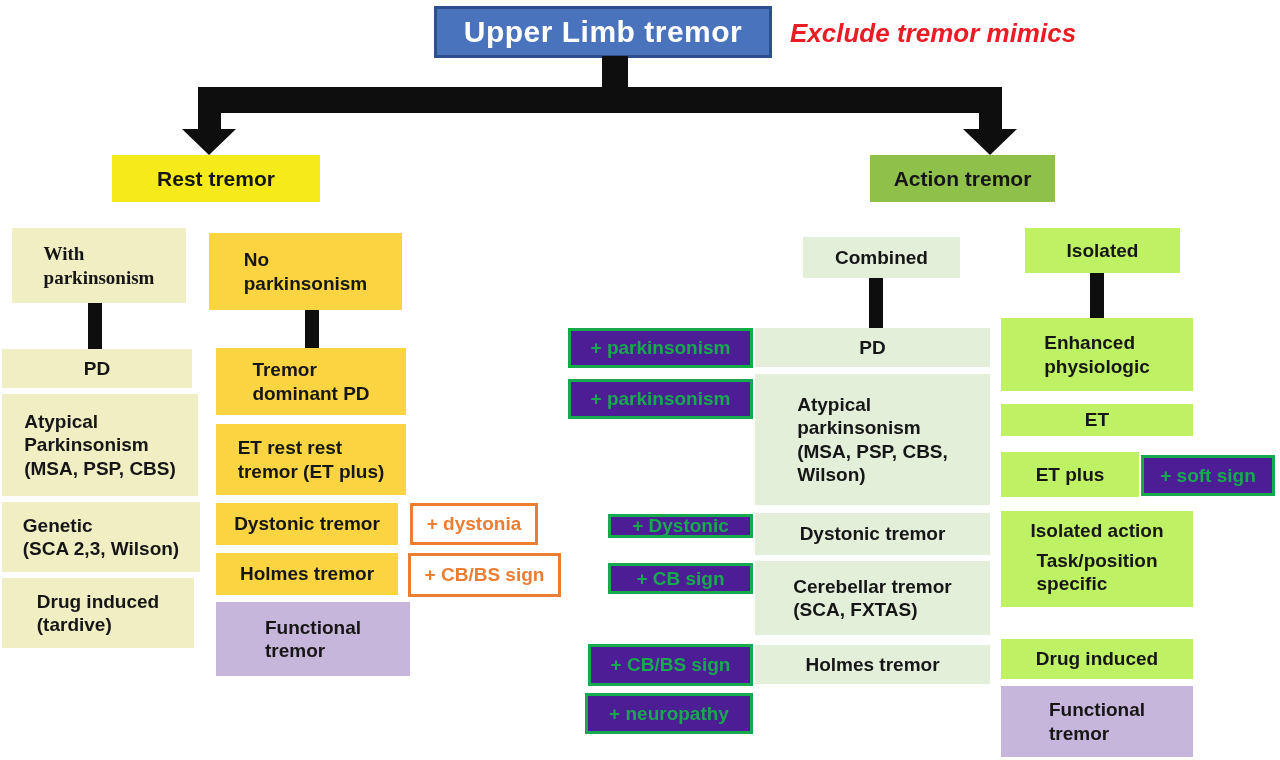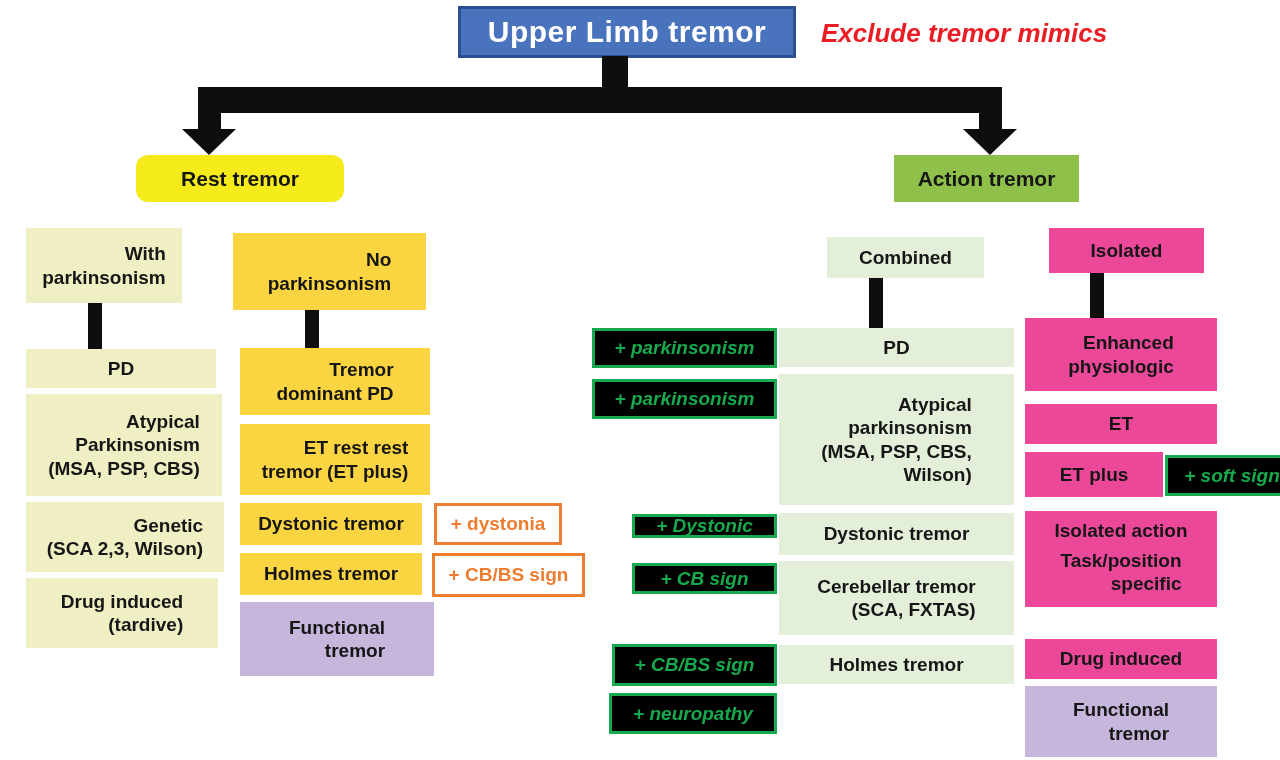--- a/index.html
+++ b/index.html
@@ -6,28 +6,27 @@
   #canvas{
     position:relative;
     width:1280px;height:760px;
     background:#ffffff;
     font-family:"Liberation Sans", sans-serif;
     overflow:hidden;
   }
   .box{
     position:absolute;
     display:flex;align-items:center;justify-content:center;
-    text-align:right;
+    text-align:left;
     font-weight:700;
     color:#161616;
     white-space:pre-line;
     line-height:1.22;
     font-size:19px;
     box-sizing:border-box;
-    margin-left:24px;
   }
   .title-box{
     background:#4a73bd;
     border:3px solid #2e4f8e;
     color:#ffffff;
     font-size:30px;
     letter-spacing:.5px;
   }
   .warning-text{
     position:absolute;
@@ -36,59 +35,58 @@
     font-weight:700;
     font-style:italic;
     white-space:nowrap;
   }
   .yellow-bright{background:#f5eb1a;font-size:21px;}
   .green-main{background:#8fc04a;font-size:21px;}
   .pale-yellow{background:#f0efc3;}
   .gold{background:#fbd541;}
   .purple{background:#c7b6db;}
   .pale-green{background:#e3efd9;}
-  .yellow-green{background:#ec4899;}
+  .yellow-green{background:#bef264;}
   .sign-green{
-    background:#000000;
+    background:#4c1d95;
     border:3px solid #17a94d;
     color:#17a94d;
-    font-style:italic;
   }
   .sign-orange{
     background:#ffffff;
     border:3px solid #ed7d31;
     color:#ed7d31;
   }
   .black-bar{position:absolute;background:#0e0e0e;}
   .arrowhead{
     position:absolute;width:0;height:0;
     border-left:27px solid transparent;
     border-right:27px solid transparent;
     border-top:26px solid #0e0e0e;
   }
 </style>
 </head>
 <body>
 
 <div id="canvas">
 
   <div class="box title-box" style="left:434px;top:6px;width:338px;height:52px;">Upper Limb tremor</div>
-  <div class="warning-text" style="left:790px;top:18px;margin-left:31px;">Exclude tremor mimics</div>
+  <div class="warning-text" style="left:790px;top:18px;">Exclude tremor mimics</div>
 
   <div class="black-bar" style="left:602px;top:56px;width:26px;height:34px;"></div>
   <div class="black-bar" style="left:198px;top:87px;width:804px;height:26px;"></div>
   <div class="black-bar" style="left:198px;top:87px;width:23px;height:44px;"></div>
   <div class="arrowhead" style="left:182px;top:129px;"></div>
   <div class="black-bar" style="left:979px;top:87px;width:23px;height:44px;"></div>
   <div class="arrowhead" style="left:963px;top:129px;"></div>
 
-  <div class="box yellow-bright" style="left:112px;top:155px;width:208px;height:47px;border-radius:12px;">Rest tremor</div>
+  <div class="box yellow-bright" style="left:112px;top:155px;width:208px;height:47px;">Rest tremor</div>
   <div class="box green-main" style="left:870px;top:155px;width:185px;height:47px;">Action tremor</div>
 
-  <div class="box pale-yellow" style="left:2px;top:228px;width:156px;height:75px;">With
+  <div class="box pale-yellow" style="left:12px;top:228px;width:174px;height:75px;font-family:Liberation Serif, serif;">With
 parkinsonism</div>
   <div class="black-bar" style="left:88px;top:303px;width:14px;height:46px;"></div>
   <div class="box pale-yellow" style="left:2px;top:349px;width:190px;height:39px;">PD</div>
   <div class="box pale-yellow" style="left:2px;top:394px;width:196px;height:102px;">Atypical
 Parkinsonism
 (MSA, PSP, CBS)</div>
   <div class="box pale-yellow" style="left:2px;top:502px;width:198px;height:70px;">Genetic
 (SCA 2,3, Wilson)</div>
   <div class="box pale-yellow" style="left:2px;top:578px;width:192px;height:70px;">Drug induced
 (tardive)</div>
@@ -130,21 +128,21 @@
   <div class="box sign-green" style="left:588px;top:644px;width:165px;height:42px;">+ CB/BS sign</div>
   <div class="box pale-green" style="left:755px;top:645px;width:235px;height:39px;">Holmes tremor</div>
 
   <div class="box sign-green" style="left:585px;top:693px;width:168px;height:41px;">+ neuropathy</div>
 
   <div class="box yellow-green" style="left:1025px;top:228px;width:155px;height:45px;">Isolated</div>
   <div class="black-bar" style="left:1090px;top:273px;width:14px;height:45px;"></div>
 
   <div class="box yellow-green" style="left:1001px;top:318px;width:192px;height:73px;">Enhanced
 physiologic</div>
-  <div class="box yellow-green" style="left:1001px;top:404px;width:192px;height:40px;">ET</div>
+  <div class="box yellow-green" style="left:1001px;top:404px;width:192px;height:32px;">ET</div>
   <div class="box yellow-green" style="left:1001px;top:452px;width:138px;height:45px;">ET plus</div>
   <div class="box sign-green" style="left:1141px;top:455px;width:134px;height:41px;">+ soft sign</div>
   <div class="box yellow-green" style="left:1001px;top:511px;width:192px;height:39px;">Isolated action</div>
   <div class="box yellow-green" style="left:1001px;top:537px;width:192px;height:70px;">Task/position
 specific</div>
   <div class="box yellow-green" style="left:1001px;top:639px;width:192px;height:40px;">Drug induced</div>
   <div class="box purple" style="left:1001px;top:686px;width:192px;height:71px;">Functional
 tremor</div>
 
 </div>

